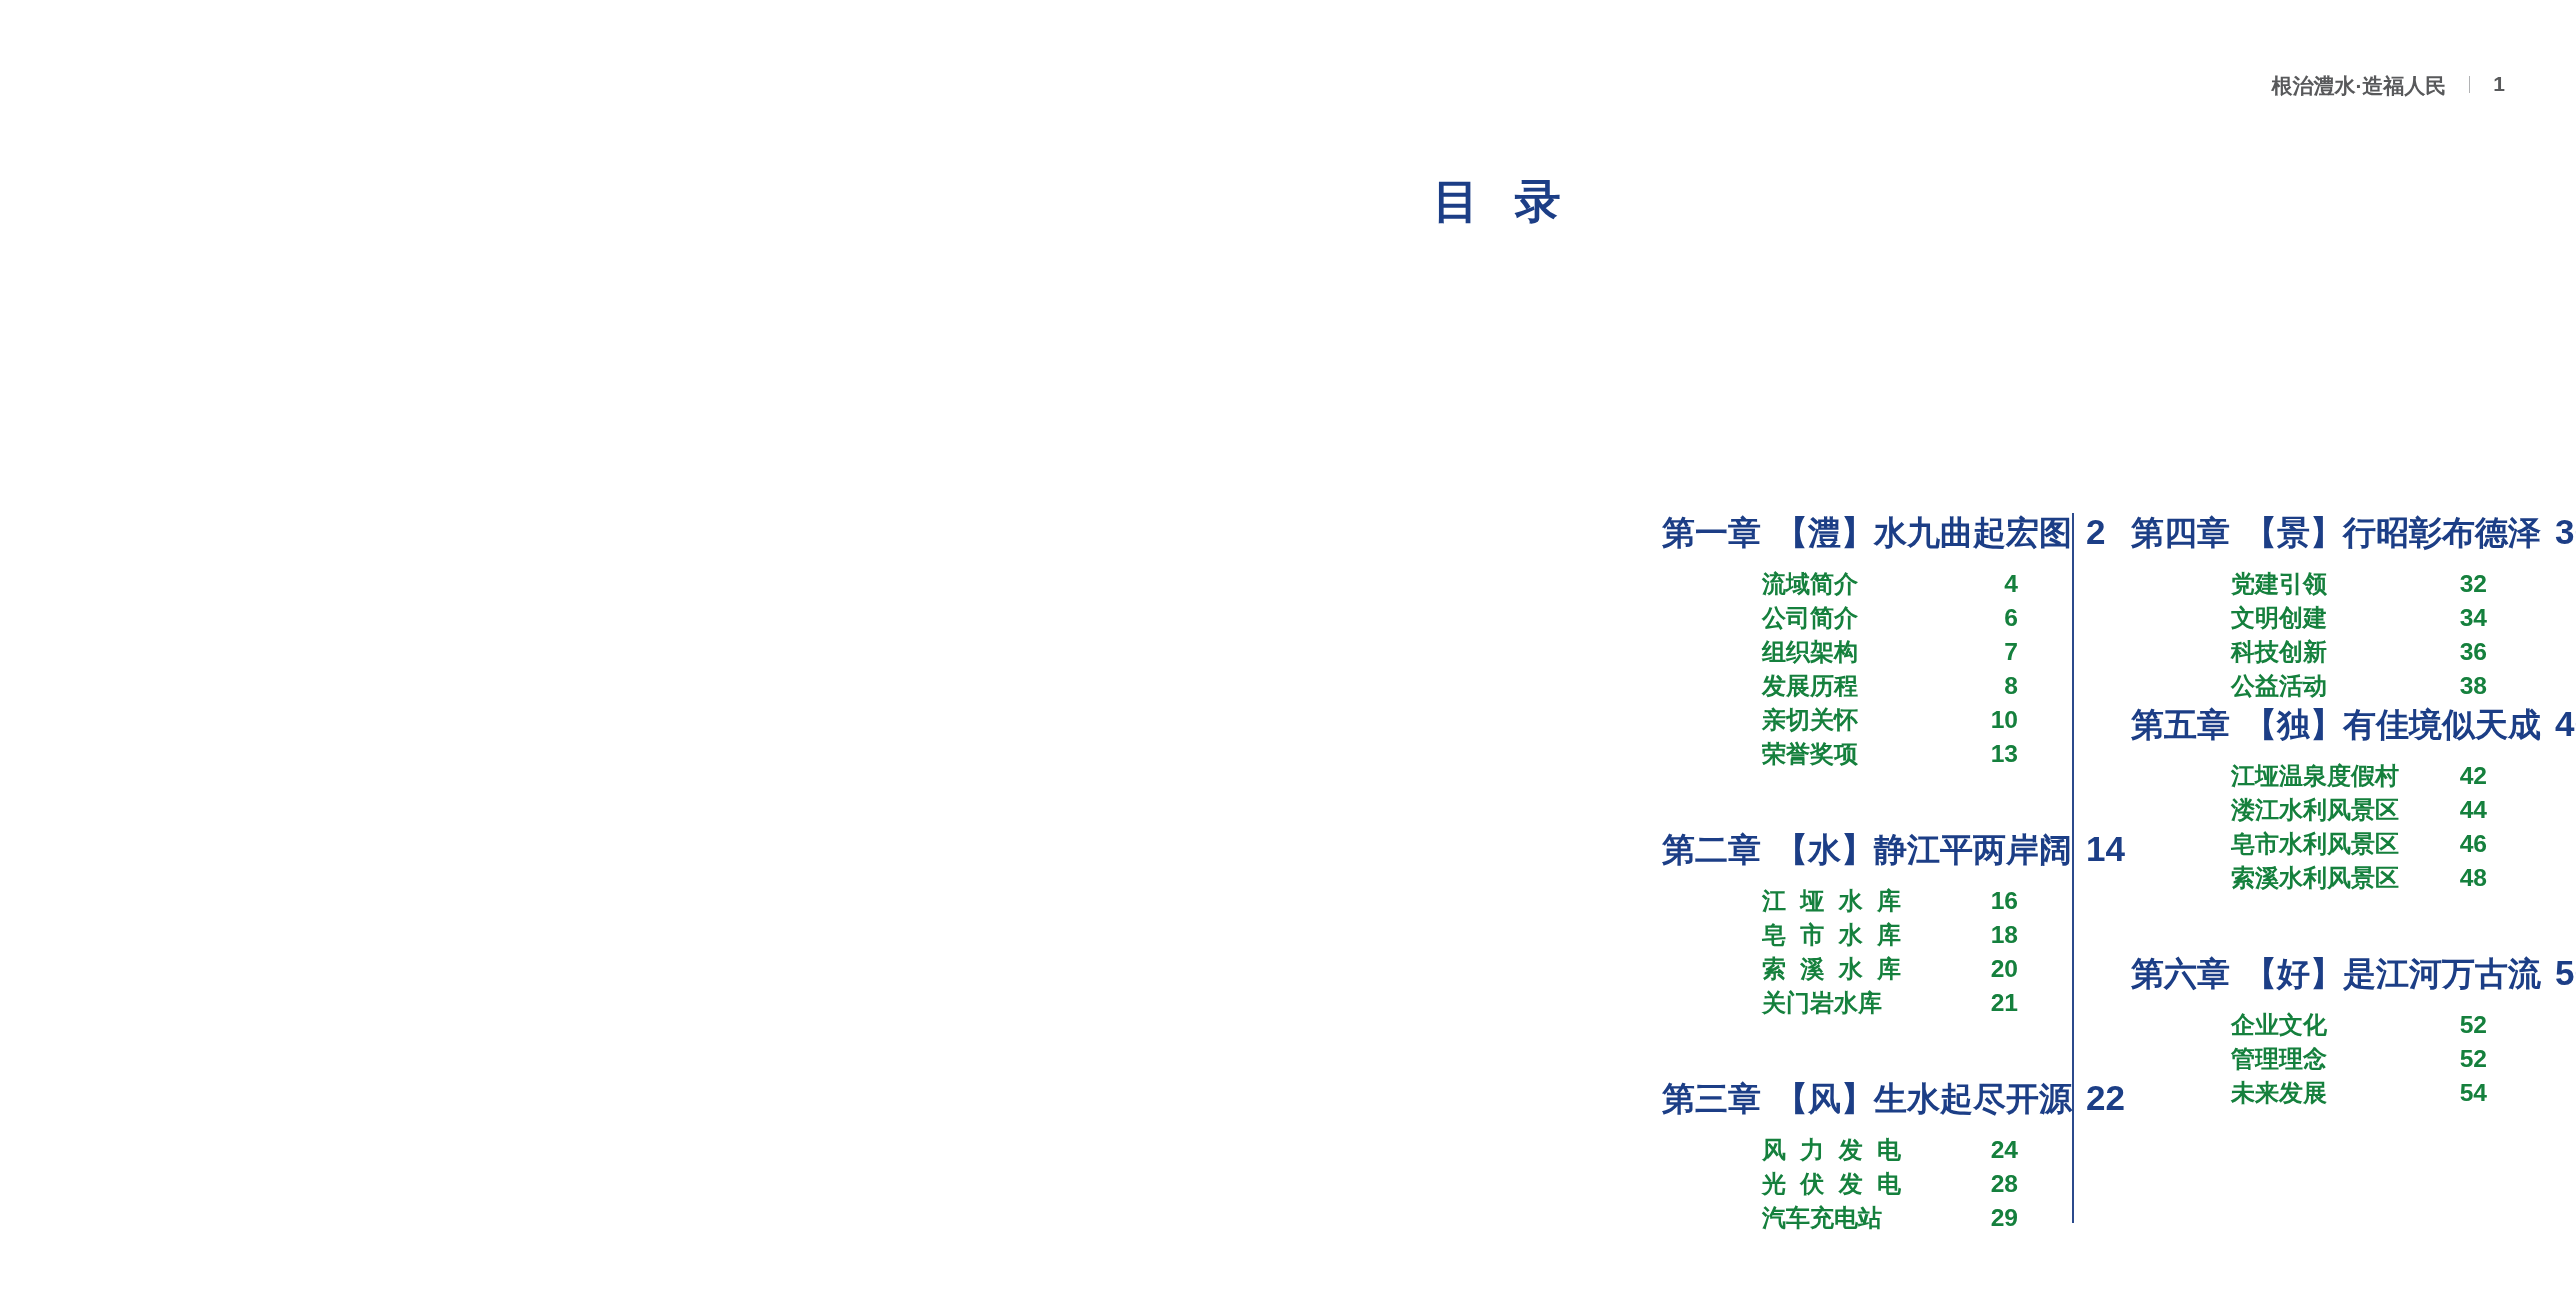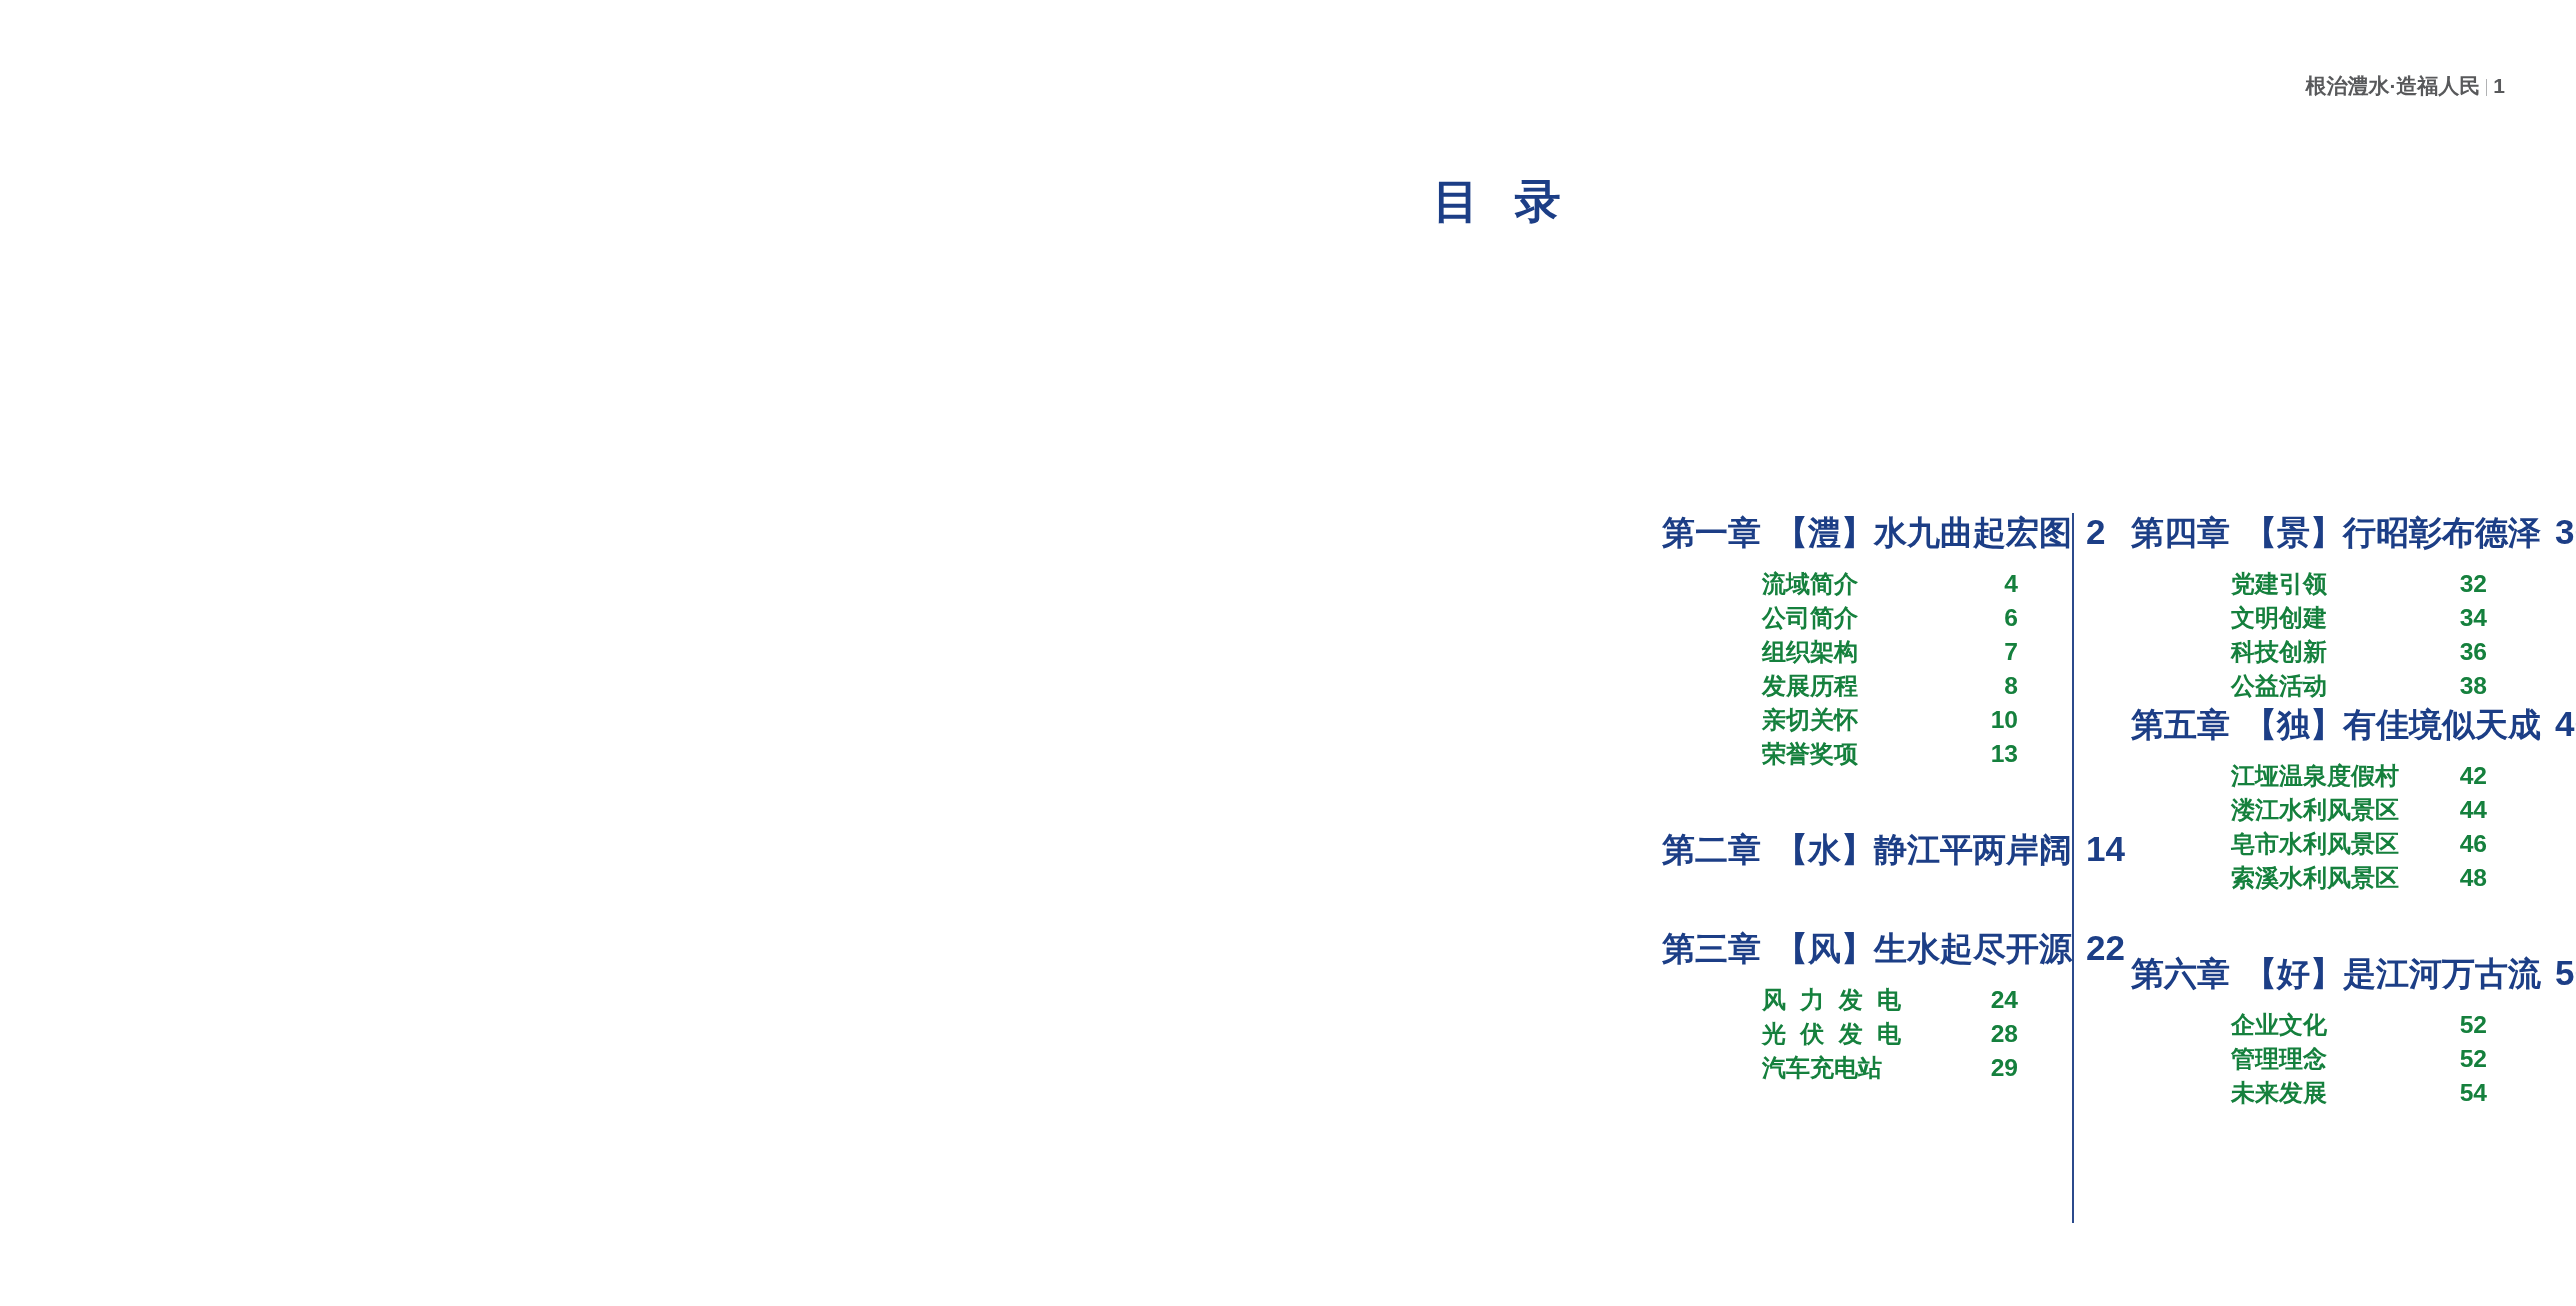--- a/index.html
+++ b/index.html
@@ -8,21 +8,21 @@
     background: #ffffff;
     font-family: "Liberation Sans", "DejaVu Sans", sans-serif;
     position: relative;
     overflow: hidden;
   }
   .page { position: absolute; inset: 0; }
 
   
   .page-header {
     position: absolute; top: 72px; right: 71px;
-    display: flex; align-items: center; gap: 4px;
+    display: flex; align-items: flex-start; gap: 21px;
     color: #58595B; font-weight: bold; font-size: 21px; margin-left: 34px;
   }
   .page-header .sep {
     color: #ABACAE; font-weight: normal; font-size: 19px;
     transform: scaleX(.6);
   }
 
   
   .page-title {
     position: absolute; top: 163px; left: 1433px;
@@ -123,20 +123,38 @@
         </li>
       </ul>
     </section>
 
     <section class="chapter mt-74">
       <div class="chap-head">
         <span class="chap-label">第二章</span>
         <span class="chap-title">【水】静江平两岸阔</span>
         <span class="chap-page">14</span>
       </div>
+      <ul class="items">
+        <li class="item">
+          <span class="item-name">江 垭 水 库</span>
+          <span class="item-page">16</span>
+        </li>
+        <li class="item">
+          <span class="item-name">皂 市 水 库</span>
+          <span class="item-page">18</span>
+        </li>
+        <li class="item">
+          <span class="item-name">索 溪 水 库</span>
+          <span class="item-page">20</span>
+        </li>
+        <li class="item">
+          <span class="item-name">关门岩水库</span>
+          <span class="item-page">21</span>
+        </li>
+      </ul>
     </section>
 
     <section class="chapter mt-74">
       <div class="chap-head">
         <span class="chap-label">第三章</span>
         <span class="chap-title">【风】生水起尽开源</span>
         <span class="chap-page">22</span>
       </div>
       <ul class="items">
         <li class="item">

